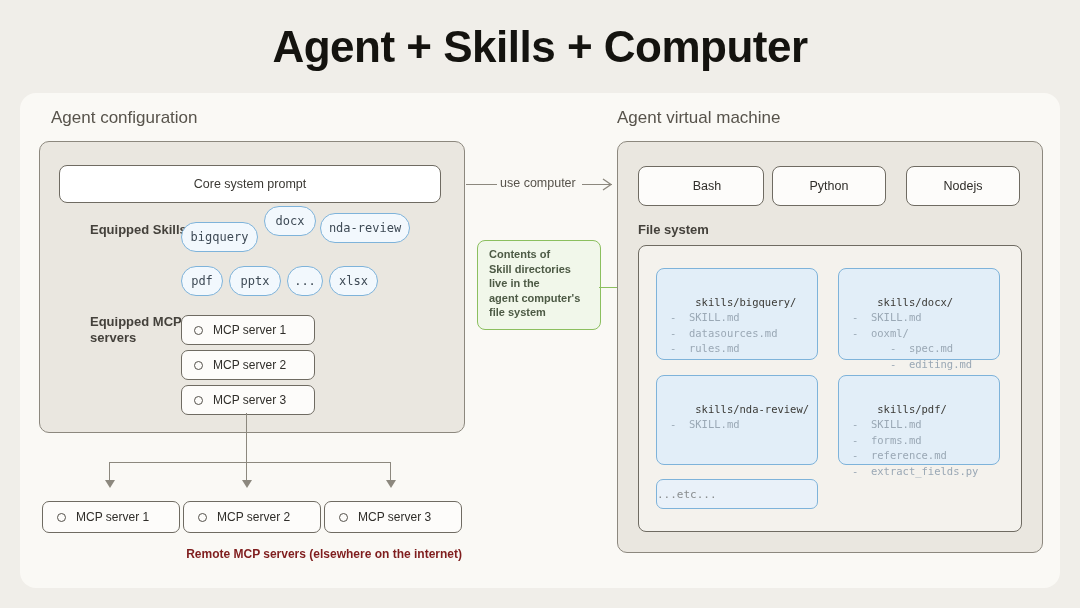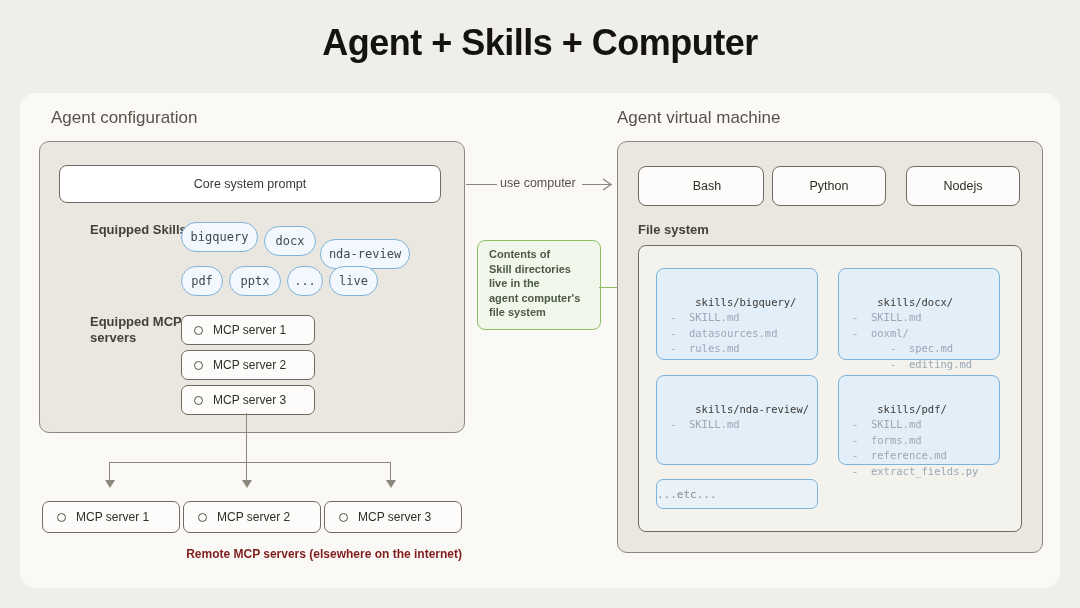--- a/index.html
+++ b/index.html
@@ -9,21 +9,21 @@
     font-family:"Liberation Sans", sans-serif;
     color:#2B2A27;
     overflow:hidden;
   }
   #page{position:relative;width:1080px;height:608px;}
 
   
   .title{
     position:absolute;left:0;top:22px;width:1080px;
     text-align:center;
-    font-size:36px;font-weight:bold;letter-spacing:-0.5px;
+    font-size:44px;font-weight:bold;letter-spacing:-0.5px;
     color:#14130F;
   }
 
   
   .card{
     position:absolute;left:20px;top:93px;width:1040px;height:495px;
     background:#FAF9F5;border-radius:16px;
   }
 
   
@@ -163,26 +163,26 @@
   <div class="card"></div>
 
   <div class="col-head" id="head-config">Agent configuration</div>
   <div class="config-panel"></div>
 
   <div class="core-prompt">Core system prompt</div>
 
   <div class="row-label" id="label-skills">Equipped Skills</div>
 
   <div class="chip" style="left:181px;top:222px;width:75px;">bigquery</div>
-  <div class="chip" style="left:264px;top:226px;width:50px;">docx</div>
-  <div class="chip" style="left:320px;top:239px;width:88px;">nda-review</div>
+  <div class="chip" style="left:264px;top:206px;width:50px;">docx</div>
+  <div class="chip" style="left:320px;top:213px;width:88px;">nda-review</div>
   <div class="chip" style="left:181px;top:266px;width:40px;">pdf</div>
   <div class="chip" style="left:229px;top:266px;width:50px;">pptx</div>
   <div class="chip" style="left:287px;top:266px;width:34px;">...</div>
-  <div class="chip" style="left:329px;top:266px;width:47px;">live</div>
+  <div class="chip" style="left:329px;top:266px;width:47px;">xlsx</div>
 
   <div class="row-label" id="label-mcp">Equipped MCP servers</div>
 
   <div class="mcp-item" style="top:315px;">
     <span class="dot"></span>
     <span>MCP server 1</span>
   </div>
   <div class="mcp-item" style="top:350px;">
     <span class="dot"></span>
     <span>MCP server 2</span>

